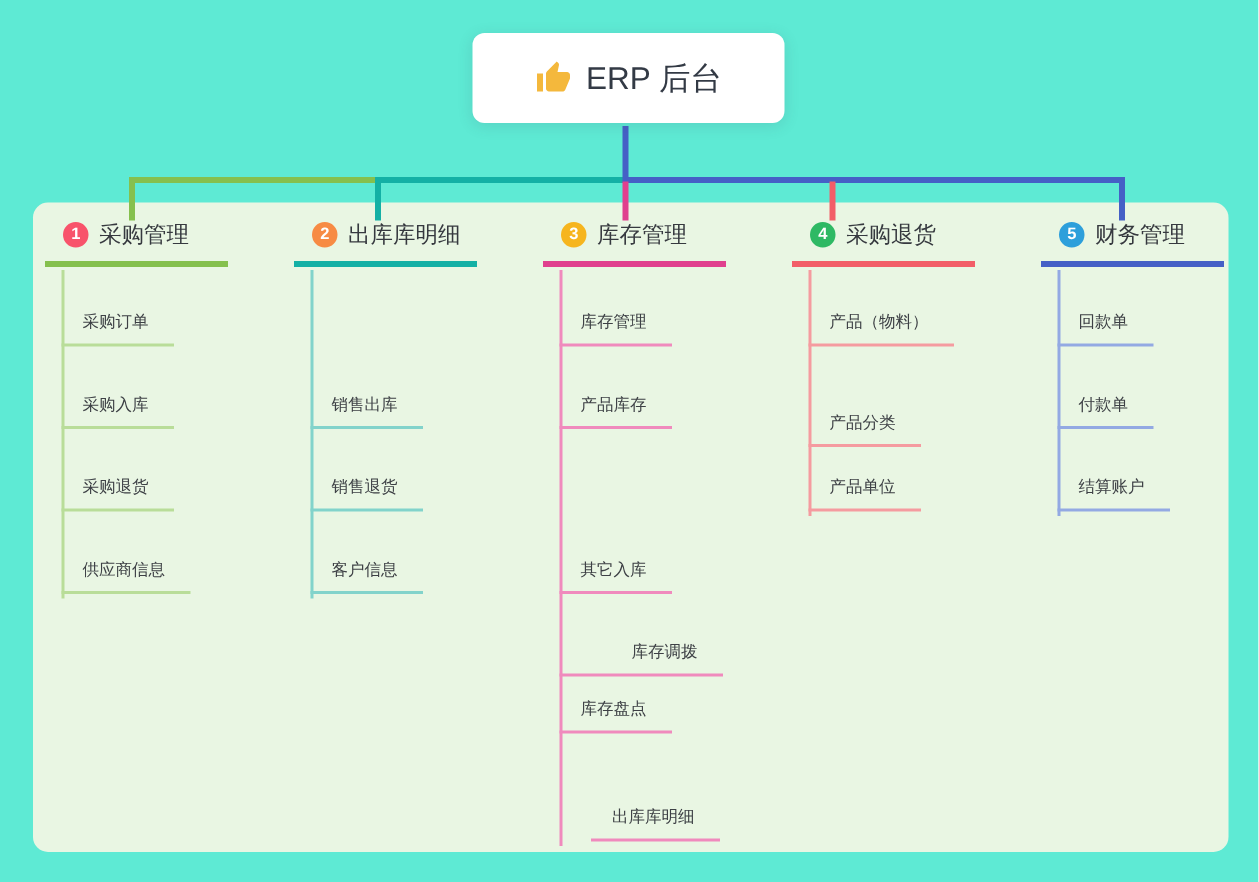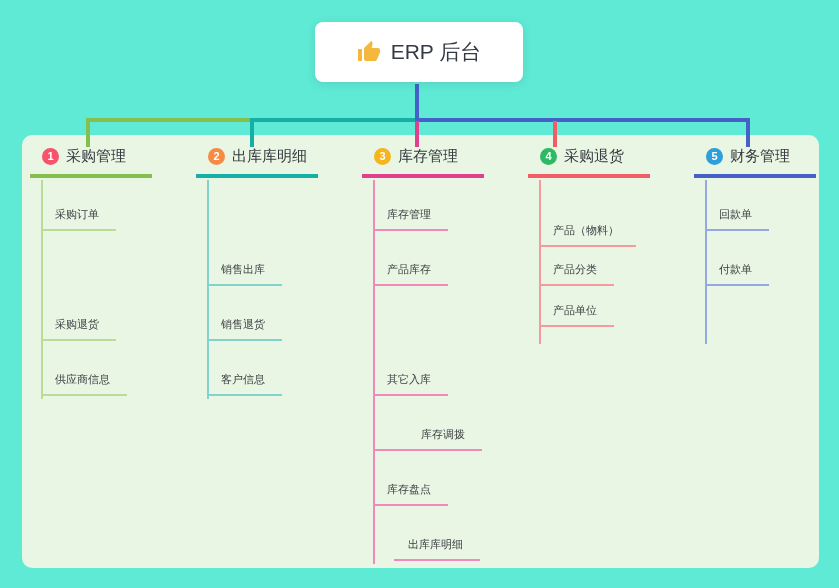--- a/index.html
+++ b/index.html
@@ -49,20 +49,21 @@
       <div class="cline" style="left: 746px; top: 118px; width: 4px; height: 29px; background: rgb(69, 96, 198);"></div>
     </div>
   <div id="columns">
       <div class="column" style="left: 30px;">
     <div class="branch-header" style="border-bottom-color: rgb(133, 192, 78);">
       <span class="badge" style="background: rgb(248, 83, 107);">1</span>
       <span class="branch-label">采购管理</span>
     </div>
     <div class="v-line" style="background: rgb(185, 221, 153); height: 219px;"></div>
   <div class="child" style="top: 60px; border-bottom-color: rgb(185, 221, 153);">采购订单</div>
+        <div class="child" style="top: 115px; border-bottom-color: rgb(185, 221, 153);">采购入库</div>
         <div class="child" style="top: 170px; border-bottom-color: rgb(185, 221, 153);">采购退货</div>
         <div class="child" style="top: 225px; border-bottom-color: rgb(185, 221, 153);">供应商信息</div>
       </div>
       <div class="column" style="left: 196px;">
     <div class="branch-header" style="border-bottom-color: rgb(20, 176, 165);">
       <span class="badge" style="background: rgb(247, 139, 68);">2</span>
       <span class="branch-label">出库库明细</span>
     </div>
     <div class="v-line" style="background: rgb(130, 211, 203); height: 219px;"></div>
         <div class="child" style="top: 115px; border-bottom-color: rgb(130, 211, 203);">销售出库</div>
@@ -72,36 +73,37 @@
       <div class="column" style="left: 362px;">
     <div class="branch-header" style="border-bottom-color: rgb(224, 64, 142);">
       <span class="badge" style="background: rgb(246, 181, 30);">3</span>
       <span class="branch-label">库存管理</span>
     </div>
     <div class="v-line" style="background: rgb(240, 138, 189); height: 384px;"></div>
   <div class="child" style="top: 60px; border-bottom-color: rgb(240, 138, 189);">库存管理</div>
         <div class="child" style="top: 115px; border-bottom-color: rgb(240, 138, 189);">产品库存</div>
         <div class="child" style="top: 225px; border-bottom-color: rgb(240, 138, 189);">其它入库</div>
         <div class="child" style="top: 280px; border-bottom-color: rgb(240, 138, 189); padding-left: 48px;">库存调拨</div>
-        <div class="child" style="top: 335px; border-bottom-color: rgb(240, 138, 189);">库存盘点</div>
+        <div class="child" style="top: 318px; border-bottom-color: rgb(240, 138, 189);">库存盘点</div>
         <div class="child" style="top: 390px; border-bottom-color: rgb(240, 138, 189); margin-left: 21px;">出库库明细</div>
       </div>
       <div class="column" style="left: 528px;">
     <div class="branch-header" style="border-bottom-color: rgb(242, 94, 104);">
       <span class="badge" style="background: rgb(46, 185, 100);">4</span>
       <span class="branch-label">采购退货</span>
     </div>
     <div class="v-line" style="background: rgb(245, 155, 160); height: 164px;"></div>
-  <div class="child" style="top: 60px; border-bottom-color: rgb(245, 155, 160); margin-top: 16px;">产品（物料）</div>
-        <div class="child" style="top: 115px; border-bottom-color: rgb(245, 155, 160); text-align: center;">产品分类</div>
-        <div class="child" style="top: 156px; border-bottom-color: rgb(245, 155, 160);">产品单位</div>
+  <div class="child" style="top: 60px; border-bottom-color: rgb(245, 155, 160);">产品（物料）</div>
+        <div class="child" style="top: 127px; border-bottom-color: rgb(245, 155, 160); text-align: center;">产品分类</div>
+        <div class="child" style="top: 170px; border-bottom-color: rgb(245, 155, 160);">产品单位</div>
       </div>
       <div class="column" style="left: 694px;">
     <div class="branch-header" style="border-bottom-color: rgb(69, 96, 198);">
       <span class="badge" style="background: rgb(45, 159, 219);">5</span>
       <span class="branch-label">财务管理</span>
     </div>
     <div class="v-line" style="background: rgb(147, 169, 227); height: 164px;"></div>
   <div class="child" style="top: 60px; border-bottom-color: rgb(147, 169, 227);">回款单</div>
         <div class="child" style="top: 115px; border-bottom-color: rgb(147, 169, 227);">付款单</div>
+        <div class="child" style="top: 170px; border-bottom-color: rgb(147, 169, 227);">结算账户</div>
       </div>
     </div>
 </div>
 
 </body></html>

